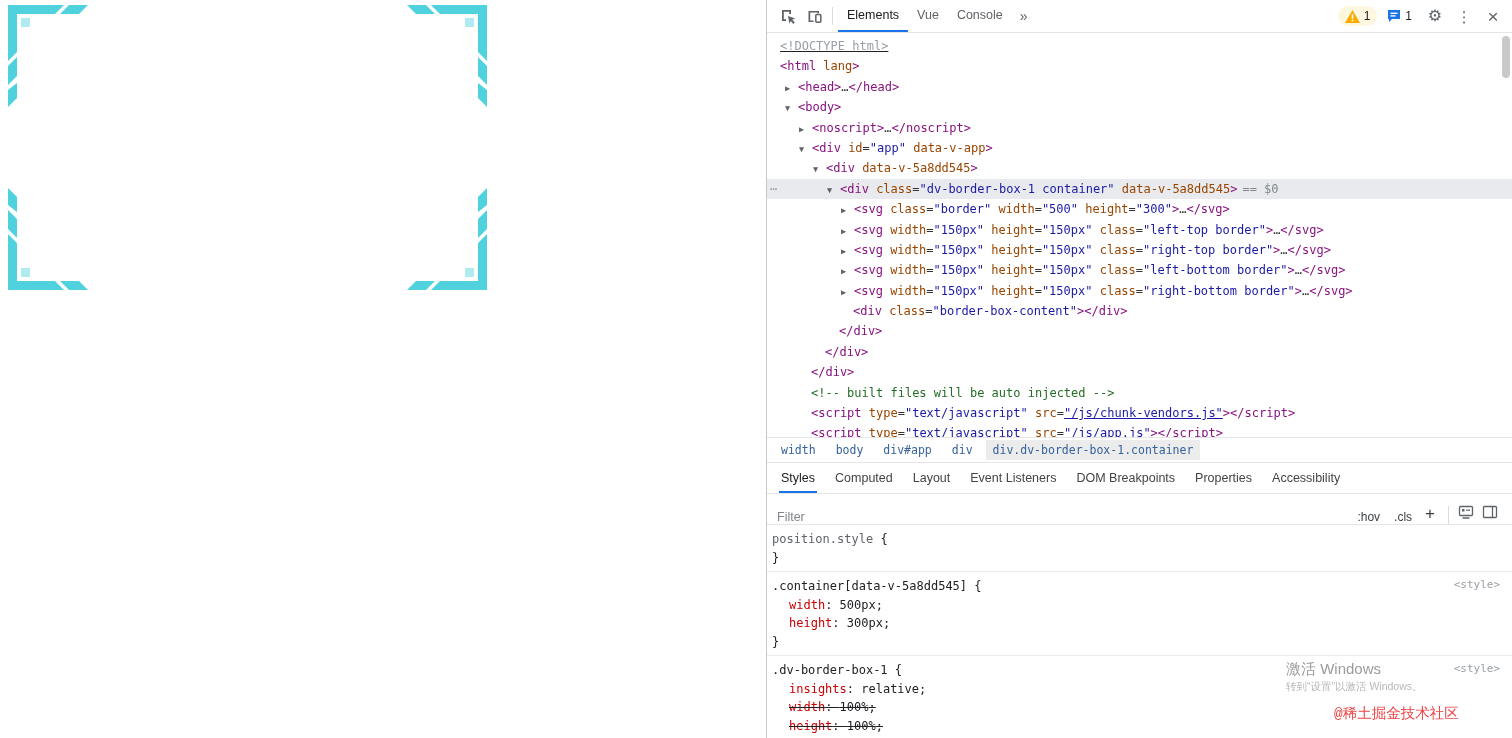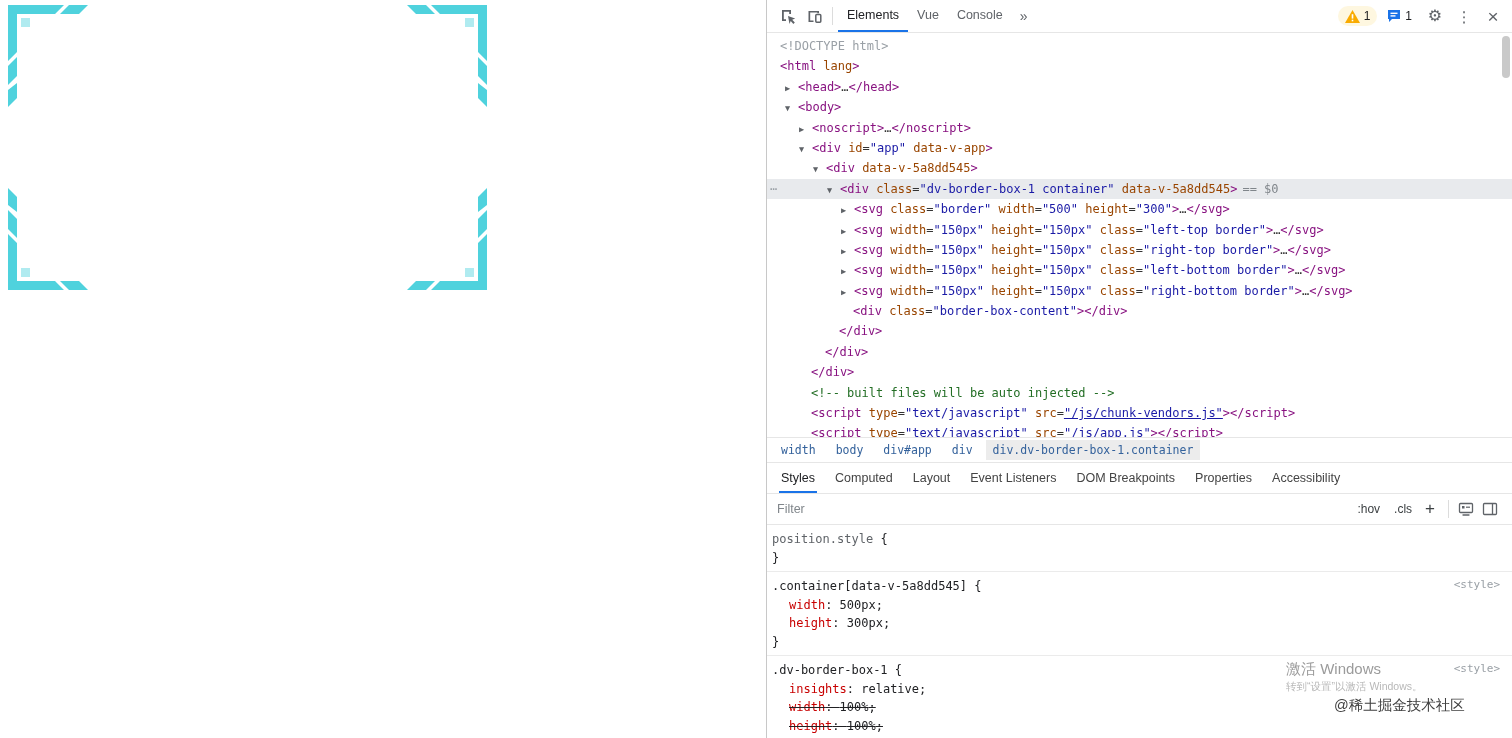--- a/index.html
+++ b/index.html
@@ -66,21 +66,21 @@
 
   
   .styles-tabs{height:31px;border-top:1px solid #e6e6e6;display:flex;align-items:center;
                padding:0 4px;box-sizing:border-box;overflow:hidden;}
   .s-tab{height:100%;display:flex;align-items:center;padding:0 10px;font-size:12.5px;color:#444;
          position:relative;white-space:nowrap;box-sizing:border-box;}
   .s-tab.active{color:#202124;}
   .s-tab.active::after{content:"";position:absolute;left:8px;right:8px;bottom:0;height:2.5px;background:#1a73e8;}
 
   
-  .filter-row{height:31px;border-top:1px solid #e6e6e6;display:flex;align-items:center;
+  .filter-row{height:31px;border-top:1px solid #e6e6e6;display:flex;align-items:flex-end;
               padding:0 10px;box-sizing:border-box;}
   .filter-ph{flex:1;color:#80868b;font-size:12.5px;}
   .toggle{color:#3c4043;font-size:12px;margin:0 7px;}
   .plus{color:#3c4043;font-size:17px;margin:0 8px 2px 6px;line-height:1;}
 
   
   .styles-body{position:relative;border-top:1px solid #e6e6e6;height:217px;overflow:hidden;
                font-family:"DejaVu Sans Mono",monospace;font-size:12px;color:#202124;}
   .sec{position:relative;padding:5px 0 4px 5px;border-bottom:1px solid #ebebeb;}
   .sline{line-height:18.5px;}
@@ -89,21 +89,21 @@
   .src-link{position:absolute;top:6px;right:12px;color:#9aa0a6;font-size:11px;}
   .declline{padding-left:17px;line-height:18.5px;}
   .declline.struck{text-decoration:line-through;}
   .pn{color:#c80000;}
   .pv{color:#202124;}
 
   
   .watermark{position:absolute;left:519px;top:660px;line-height:1.25;pointer-events:none;}
   .wm1{font-size:15px;color:#9b9b9b;}
   .wm2{font-size:10.5px;color:#b8b8b8;margin-top:1px;}
-  .wm3{font-size:14.5px;color:#404040;margin-top:3px;margin-left:48px;}
+  .wm3{font-size:14.5px;color:#ef4444;margin-top:12px;margin-left:48px;font-family:Liberation Mono, monospace;}
 </style>
 </head>
 <body>
 
 <div class="page">
   <div class="border-box">
     <svg class="corner lt" viewBox="0 0 110 110">
       <polygon class="pm" points="0,0 56,0 47,9 9,9 9,47 0,56" fill="#4fd2dd"></polygon>
       <polygon class="pm" points="61,0 80,0 71,9 52,9" fill="#4fd2dd"></polygon>
       <polygon class="pm" points="0,61 9,52 9,71 0,80" fill="#4fd2dd"></polygon>
@@ -186,21 +186,21 @@
           <span class="kebab">⋮</span>
         </div>
       <div class="icon-btn">
           <span class="closex">×</span>
         </div>
     </div>
   </div>
 
   <div class="dom-tree">
     <div class="vscroll"></div>
-  <div class="dom-row" style="padding-left: 13px;"><span class="tk-grey">&lt;!DOCTYPE html&gt;</span></div>
+  <div class="dom-row" style="padding-left: 13px; text-decoration: underline;"><span class="tk-grey">&lt;!DOCTYPE html&gt;</span></div>
       <div class="dom-row" style="padding-left: 13px;"><span class="tk-tag">&lt;html</span><span class="tk-attr"> lang</span><span class="tk-tag">&gt;</span></div>
       <div class="dom-row" style="padding-left: 18px;"><span class="arrow">▶</span><span class="tk-tag">&lt;head&gt;</span><span class="tk-plain">…</span><span class="tk-tag">&lt;/head&gt;</span></div>
       <div class="dom-row" style="padding-left: 18px;"><span class="arrow">▼</span><span class="tk-tag">&lt;body&gt;</span></div>
       <div class="dom-row" style="padding-left: 32px;"><span class="arrow">▶</span><span class="tk-tag">&lt;noscript&gt;</span><span class="tk-plain">…</span><span class="tk-tag">&lt;/noscript&gt;</span></div>
       <div class="dom-row" style="padding-left: 32px;"><span class="arrow">▼</span><span class="tk-tag">&lt;div</span><span class="tk-attr"> id</span><span class="tk-plain">=</span><span class="tk-val">"app"</span><span class="tk-attr"> data-v-app</span><span class="tk-tag">&gt;</span></div>
       <div class="dom-row" style="padding-left: 46px;"><span class="arrow">▼</span><span class="tk-tag">&lt;div</span><span class="tk-attr"> data-v-5a8dd545</span><span class="tk-tag">&gt;</span></div>
       <div class="dom-row sel" style="padding-left: 60px;"><span class="gut">⋯</span><span class="arrow">▼</span><span class="tk-tag">&lt;div</span><span class="tk-attr"> class</span><span class="tk-plain">=</span><span class="tk-val">"dv-border-box-1 container"</span><span class="tk-attr"> data-v-5a8dd545</span><span class="tk-tag">&gt;</span><span class="tk-marker">== $0</span></div>
       <div class="dom-row" style="padding-left: 74px;"><span class="arrow">▶</span><span class="tk-tag">&lt;svg</span><span class="tk-attr"> class</span><span class="tk-plain">=</span><span class="tk-val">"border"</span><span class="tk-attr"> width</span><span class="tk-plain">=</span><span class="tk-val">"500"</span><span class="tk-attr"> height</span><span class="tk-plain">=</span><span class="tk-val">"300"</span><span class="tk-tag">&gt;</span><span class="tk-plain">…</span><span class="tk-tag">&lt;/svg&gt;</span></div>
       <div class="dom-row" style="padding-left: 74px;"><span class="arrow">▶</span><span class="tk-tag">&lt;svg</span><span class="tk-attr"> width</span><span class="tk-plain">=</span><span class="tk-val">"150px"</span><span class="tk-attr"> height</span><span class="tk-plain">=</span><span class="tk-val">"150px"</span><span class="tk-attr"> class</span><span class="tk-plain">=</span><span class="tk-val">"left-top border"</span><span class="tk-tag">&gt;</span><span class="tk-plain">…</span><span class="tk-tag">&lt;/svg&gt;</span></div>
       <div class="dom-row" style="padding-left: 74px;"><span class="arrow">▶</span><span class="tk-tag">&lt;svg</span><span class="tk-attr"> width</span><span class="tk-plain">=</span><span class="tk-val">"150px"</span><span class="tk-attr"> height</span><span class="tk-plain">=</span><span class="tk-val">"150px"</span><span class="tk-attr"> class</span><span class="tk-plain">=</span><span class="tk-val">"right-top border"</span><span class="tk-tag">&gt;</span><span class="tk-plain">…</span><span class="tk-tag">&lt;/svg&gt;</span></div>

